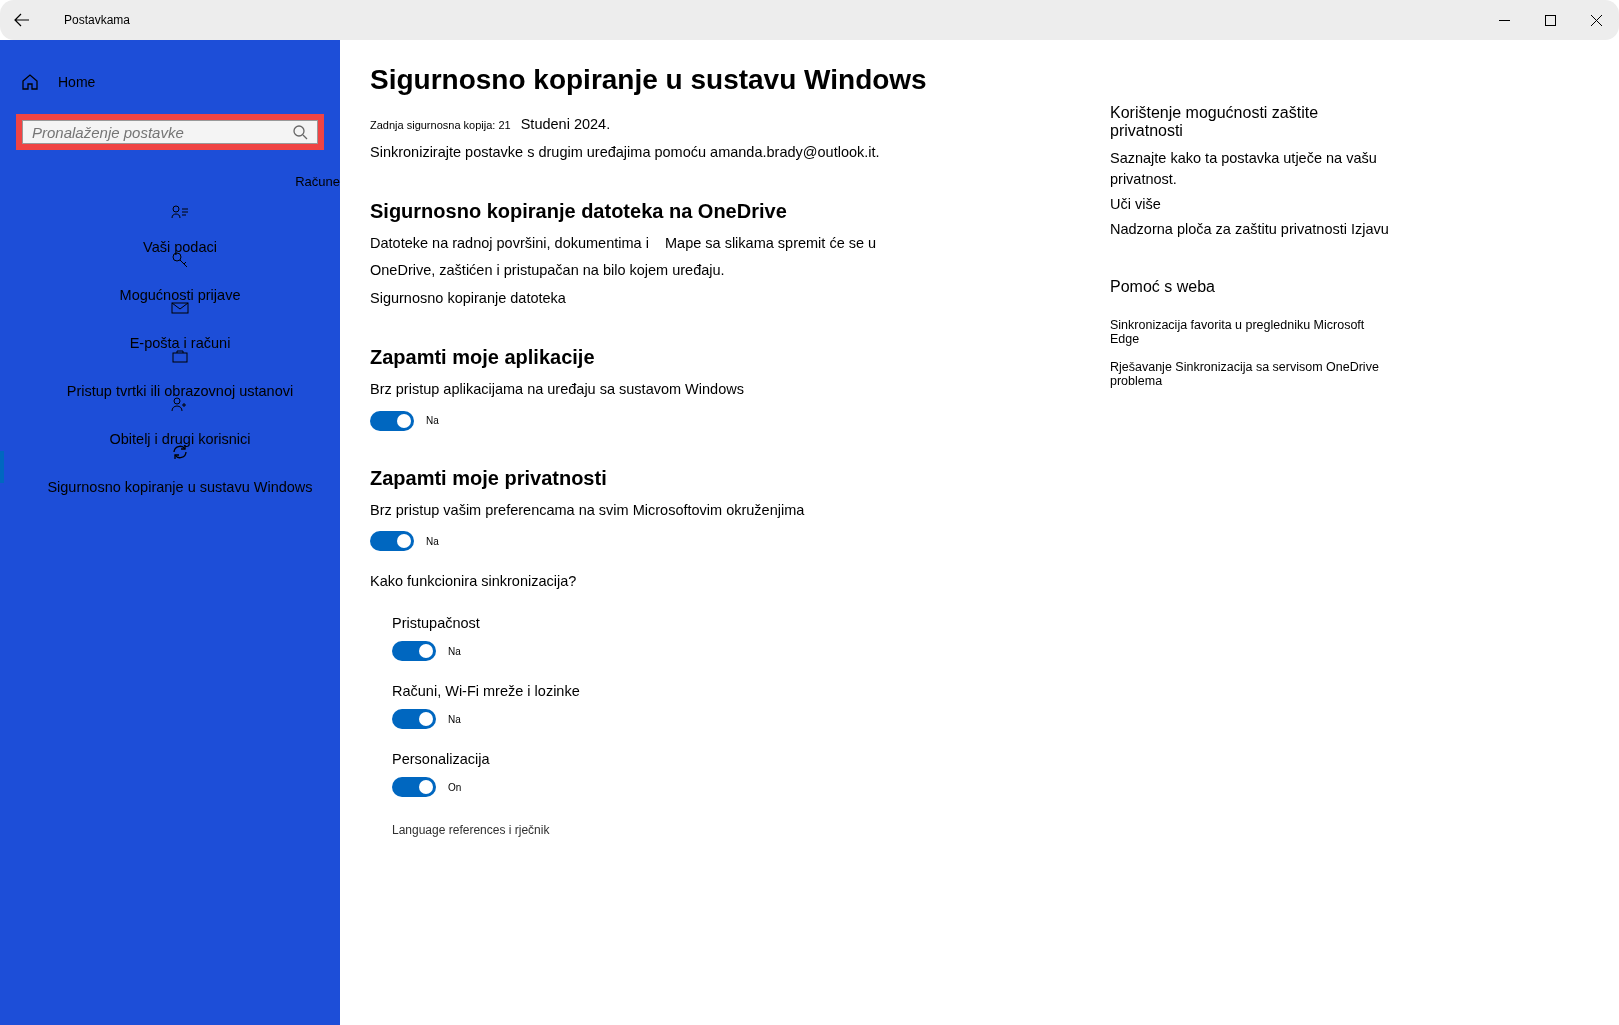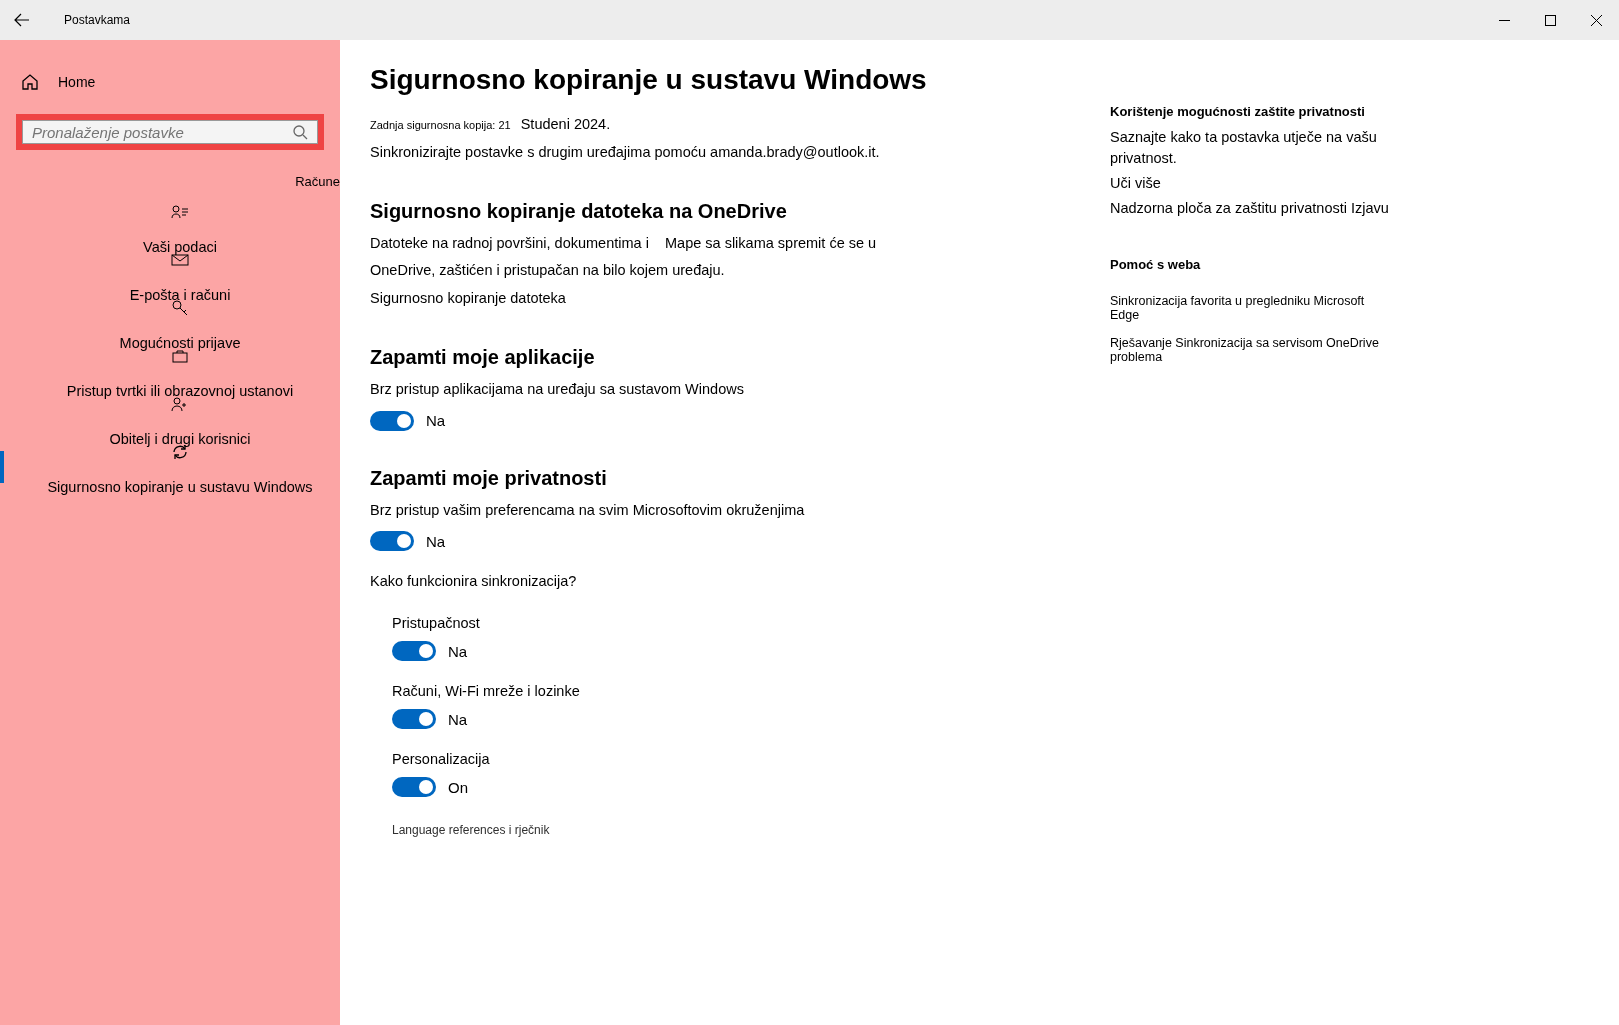--- a/index.html
+++ b/index.html
@@ -11,20 +11,21 @@
       overflow: hidden;
       width: 1619px;
       height: 1025px;
     }
     .titlebar {
       height: 40px;
       display: flex;
       align-items: center;
       background: #ededed;
       position: relative;
+      border-radius: 14px;
     }
     .titlebar-left { display: flex; align-items: center; }
     .back-btn {
       width: 44px; height: 40px;
       display: flex; align-items: center; justify-content: center;
       cursor: pointer;
     }
     .titlebar-title { font-size: 12px; margin-left: 20px; }
     .win-controls {
       position: absolute; right: 0; top: 0;
@@ -32,21 +33,21 @@
     }
     .win-btn {
       width: 46px; height: 40px;
       display: flex; align-items: center; justify-content: center;
       cursor: pointer;
     }
     .sidebar {
       position: absolute;
       left: 0; top: 40px; bottom: 0;
       width: 340px;
-      background: #fca5a5;
+      background: #1d4ed8;
       padding-top: 20px;
     }
     .home-row {
       height: 44px; display: flex; align-items: center;
       padding-left: 20px; cursor: pointer;
       gap: 18px;
     }
     .home-row .icon { width: 20px; display:flex; justify-content:center;}
     .search-wrap { padding: 10px 16px 18px 16px; }
     .search-box {
@@ -87,24 +88,24 @@
     .sec-title { font-size: 20px; font-weight: 600; margin-top: 36px; margin-bottom: 10px; }
     .toggle-row { display: flex; align-items: center; gap: 12px; margin-top: 10px; }
     .toggle {
       width: 44px; height: 20px; border-radius: 10px;
       background: #0067c0; position: relative; cursor: pointer;
     }
     .toggle::after {
       content: ""; position: absolute; right: 3px; top: 3px;
       width: 14px; height: 14px; border-radius: 50%; background: #fff;
     }
-    .toggle-label { font-size: 15px; }
+    .toggle-label { font-size: 10px; }
     .indent { margin-left: 22px; margin-top: 22px; }
     .sub-title { font-size: 14.5px; margin-bottom: 4px; }
-    .right h3 { font-size: 13px; font-weight: 700; margin-bottom: 8px; }
+    .right h3 { font-size: 16px; font-weight: 400; margin-bottom: 8px; }
     .right .txt { font-size: 14.5px; line-height: 1.45; margin-bottom: 4px; }
     .right .block { margin-bottom: 38px; }
     .help-link { font-size: 12.5px; color: #000; cursor: pointer; display:block; margin-bottom: 14px; }
     .action-row { display: flex; align-items: center; gap: 14px; cursor: pointer; margin-bottom: 20px; font-size: 14.5px;}
     .action-row .aicon { width: 20px; display:flex; justify-content:center;}
     .truncated-last { font-size: 12px; color:#303030; margin-top: 26px; margin-left:22px; }
     svg { display:block; }
   </style>
 </head>
 <body>
@@ -164,34 +165,34 @@
       <svg width="18" height="18" viewBox="0 0 18 18">
           <circle cx="5" cy="6" r="3" stroke="#000" fill="none"></circle>
           <path d="M1 15c0-3 2-4 4-4s4 1 4 4M11 6h6M11 9h6M11 12h4" stroke="#000" fill="none"></path>
         </svg>
     </span>
     <span>Vaši podaci</span>
   </div>
   <div class="nav-item">
     <span class="icon">
       <svg width="18" height="18" viewBox="0 0 18 18">
+          <circle cx="6" cy="6" r="4" stroke="#000" fill="none"></circle>
+          <path d="M9 9 L16 16 M13 13 L15 11" stroke="#000" fill="none"></path>
+        </svg>
+    </span>
+    <span>Mogućnosti prijave</span>
+  </div>
+  <div class="nav-item">
+    <span class="icon">
+      <svg width="18" height="18" viewBox="0 0 18 18">
           <rect x="1" y="4" width="16" height="10" stroke="#000" fill="none"></rect>
           <path d="M1 4 L9 10 L17 4" stroke="#000" fill="none"></path>
         </svg>
     </span>
     <span>E-pošta i računi</span>
-  </div>
-  <div class="nav-item">
-    <span class="icon">
-      <svg width="18" height="18" viewBox="0 0 18 18">
-          <circle cx="6" cy="6" r="4" stroke="#000" fill="none"></circle>
-          <path d="M9 9 L16 16 M13 13 L15 11" stroke="#000" fill="none"></path>
-        </svg>
-    </span>
-    <span>Mogućnosti prijave</span>
   </div>
   <div class="nav-item">
     <span class="icon">
       <svg width="18" height="18" viewBox="0 0 18 18">
           <rect x="2" y="6" width="14" height="9" stroke="#000" fill="none"></rect>
           <path d="M6 6 V4 H12 V6" stroke="#000" fill="none"></path>
         </svg>
     </span>
     <span>Pristup tvrtki ili obrazovnoj ustanovi</span>
   </div>

